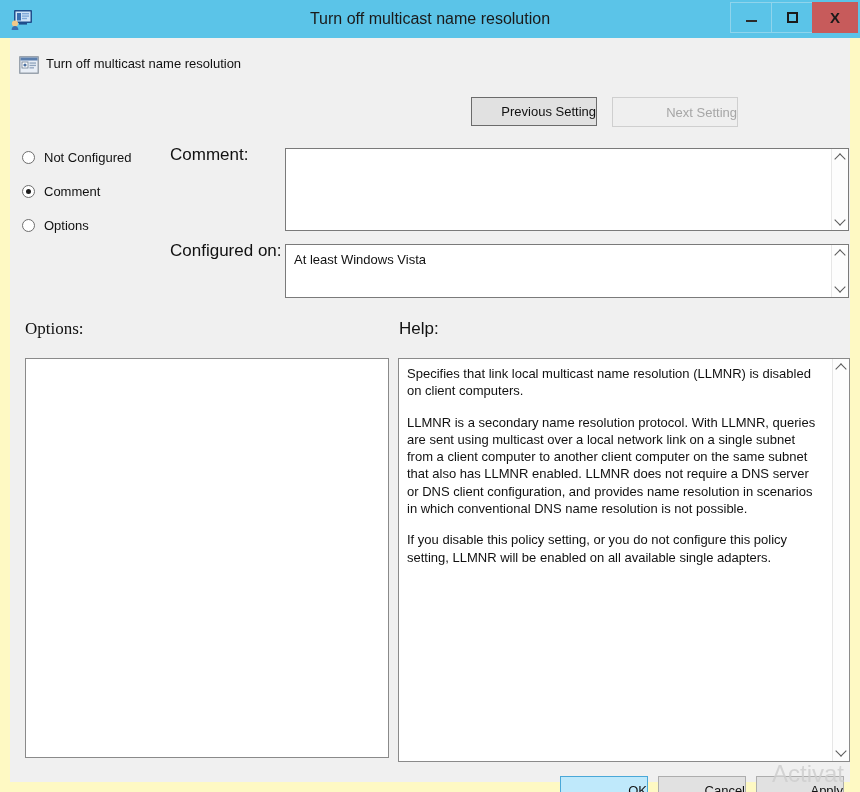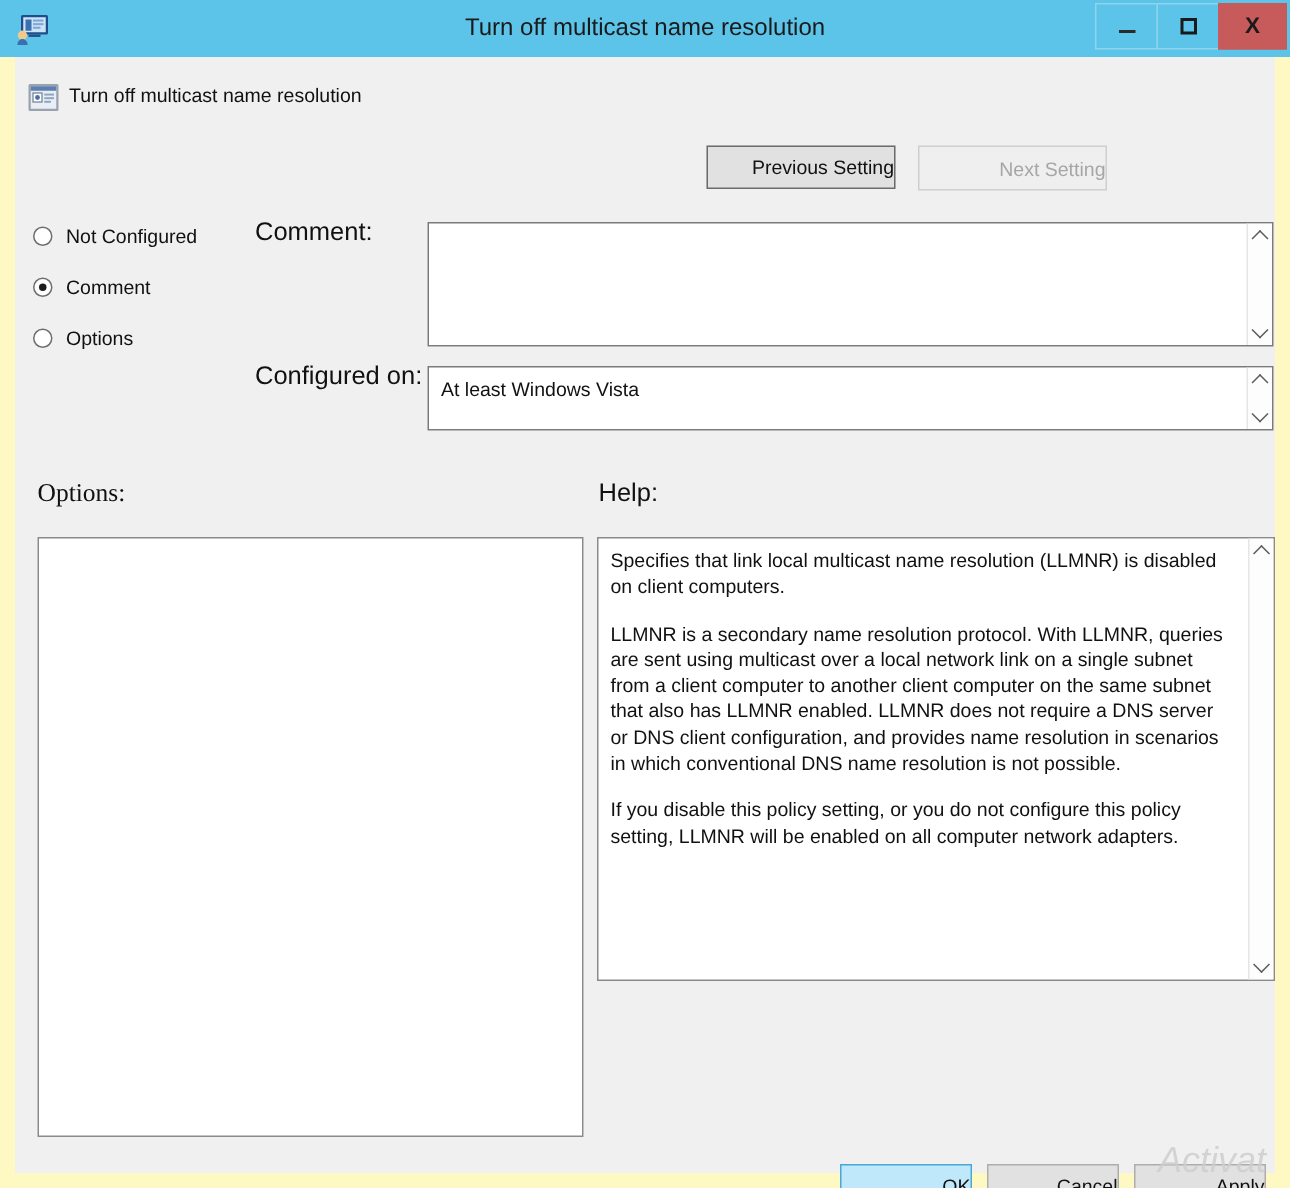--- a/index.html
+++ b/index.html
@@ -250,40 +250,40 @@
     left: 275px;
     top: 110px;
     width: 564px;
     height: 83px;
   }
   
   .supported-box {
     left: 275px;
     top: 206px;
     width: 564px;
-    height: 43px;
+    height: 54px;
   }
 
   
   .options-panel {
     position: absolute;
     left: 15px;
     top: 320px;
     width: 364px;
     height: 400px;
     background: #fff;
     border: 1px solid #8a8a8a;
     box-sizing: border-box;
   }
   .help-panel {
     position: absolute;
     left: 388px;
     top: 320px;
     width: 452px;
-    height: 296px;
+    height: 404px;
     background: #fff;
     border: 1px solid #8a8a8a;
     box-sizing: border-box;
     overflow: hidden;
   }
   .help-text {
     position: absolute;
     left: 0; top: 0; right: 17px; bottom: 0;
     padding: 6px 10px 6px 8px;
     font-size: 13px;
@@ -317,21 +317,20 @@
   .watermark {
     position: absolute;
     right: 6px;
     bottom: -6px;
     font-size: 24px;
     color: #cfcfcf;
     font-family: "Liberation Sans", sans-serif;
     white-space: nowrap;
     pointer-events: none;
     opacity: 0.85;
-    font-style: italic;
   }
 </style>
 </head>
 <body>
 
 <div class="window">
 
   <div class="titlebar">
 
     <svg class="titlebar-icon" viewBox="0 0 24 24">
@@ -421,21 +420,21 @@
     <div class="field-label" style="left:389px; top:281px;">Help:</div>
 
     <div class="options-panel">
       <div style="padding:8px; font-size:13px;"></div>
     </div>
 
     <div class="help-panel">
       <div class="help-text">
         <p>Specifies that link local multicast name resolution (LLMNR) is disabled on client computers.</p>
         <p>LLMNR is a secondary name resolution protocol. With LLMNR, queries are sent using multicast over a local network link on a single subnet from a client computer to another client computer on the same subnet that also has LLMNR enabled. LLMNR does not require a DNS server or DNS client configuration, and provides name resolution in scenarios in which conventional DNS name resolution is not possible.</p>
-        <p>If you disable this policy setting, or you do not configure this policy setting, LLMNR will be enabled on all computer network adapters.</p>
+        <p>If you disable this policy setting, or you do not configure this policy setting, LLMNR will be enabled on all available single adapters.</p>
       </div>
       <div class="scrollbar">
         <div class="sb-arrow up">
             <span class="sb-chev up"></span>
           </div>
         <div class="sb-arrow down">
             <span class="sb-chev down"></span>
           </div>
       </div>
     </div>

